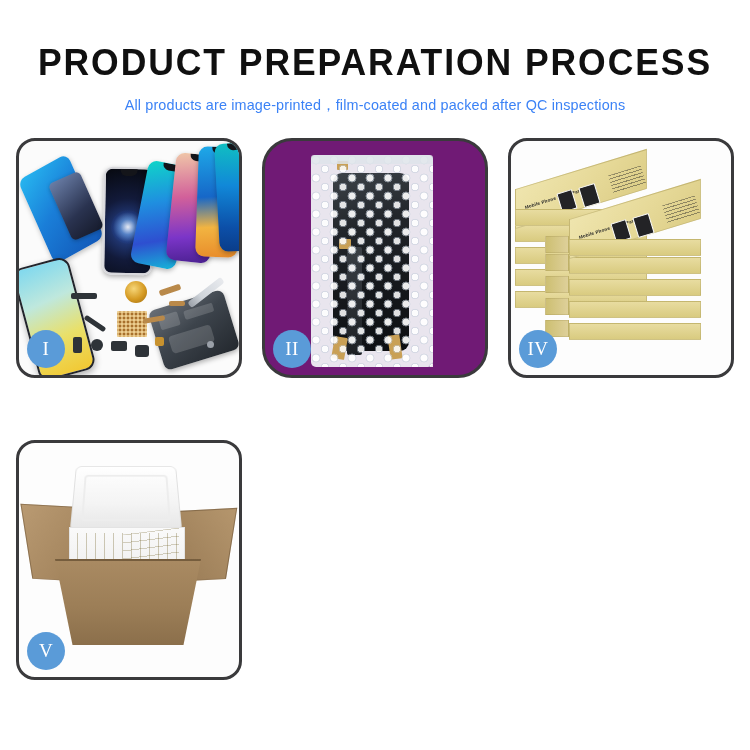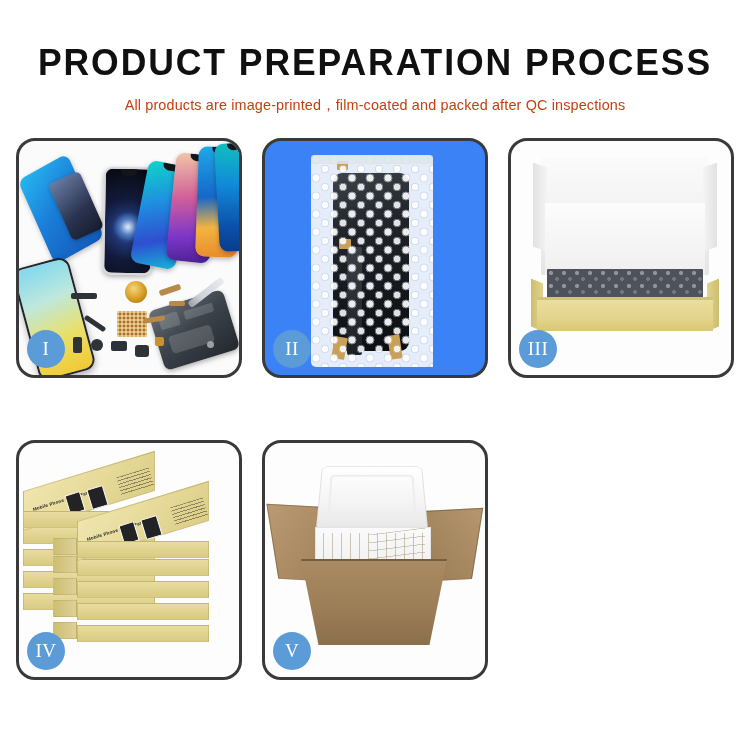--- a/index.html
+++ b/index.html
@@ -16,21 +16,21 @@
   .title {
     font-family: "Liberation Sans", sans-serif;
     font-size: 37px; font-weight: 700; color: #101010;
     letter-spacing: 2.0px; line-height: 1;
     margin-top: 44px;
     transform: scaleX(0.96); transform-origin: center;
     white-space: nowrap;
   }
   .subtitle {
     font-family: "Liberation Sans", sans-serif;
-    font-size: 14.4px; font-weight: 400; color: #c2410c;
+    font-size: 14.4px; font-weight: 400; color: #3b82f6;
     letter-spacing: 0.15px; line-height: 1;
     margin-top: 17px; white-space: nowrap;
   }
 
   
   .grid {
     position: absolute; left: 16px; top: 138px;
     width: 718px; height: 540px;
     display: grid;
     grid-template-columns: repeat(3, 226px);
@@ -135,21 +135,21 @@
       repeating-linear-gradient(to bottom, rgba(255,230,170,0.55) 0 1.6px, transparent 1.6px 4px);
     border-radius: 1px;
   }
   .screwdriver {
     position: absolute; width: 42px; height: 7px; border-radius: 3px;
     background: linear-gradient(to right, #9aa0a8 0%, #cfd4da 35%, #e8eaee 100%);
     transform: rotate(-38deg);
   }
 
   
-  .p2 { background: #3b82f6; }
+  .p2 { background: #701a75; border-radius: 30px; }
   .bubble-bag {
     position: absolute; left: 46px; top: 14px; width: 122px; height: 212px;
     background: rgba(243,246,249,0.92);
     border-radius: 5px;
   }
   .bubble-tex {
     position: absolute; inset: 0;
     background-image:
       radial-gradient(circle at 5px 5px, rgba(255,255,255,0.95) 0 3.4px, rgba(200,210,222,0.55) 3.6px 4.4px, transparent 4.6px),
       radial-gradient(circle at 14px 14px, rgba(255,255,255,0.9) 0 3.2px, rgba(196,206,220,0.5) 3.4px 4.2px, transparent 4.4px);
@@ -396,33 +396,20 @@
           <div class="tape" style="left:28px;top:84px;width:12px;height:10px;"></div>
           <div class="tape" style="left:22px;top:182px;width:13px;height:22px;transform:rotate(10deg);"></div>
           <div class="tape" style="left:78px;top:180px;width:12px;height:24px;transform:rotate(-8deg);"></div>
           <div class="bubble-tex"></div>
         </div>
         <div class="bag-seal"></div>
       </div>
       <div class="badge">II</div>
     </div>
 
-    <div class="panel p3">
-      <div class="scene">
-        <div class="b3-lid"></div>
-        <div class="b3-lid-l"></div>
-        <div class="b3-lid-r"></div>
-        <div class="b3-foam"></div>
-        <div class="b3-inner"></div>
-        <div class="b3-side"></div>
-        <div class="b3-side-r"></div>
-        <div class="b3-front"></div>
-      </div>
-      <div class="badge">III</div>
-    </div>
 
     <div class="panel p4">
       <div class="scene">
         <div class="stack">
 
           <div class="sbox" style="left:4px;top:150px;">
             <div class="sb-front" style="left:0;top:0;"></div>
             </div>
           <div class="sbox" style="left:4px;top:128px;">
             <div class="sb-front" style="left:0;top:0;"></div>

